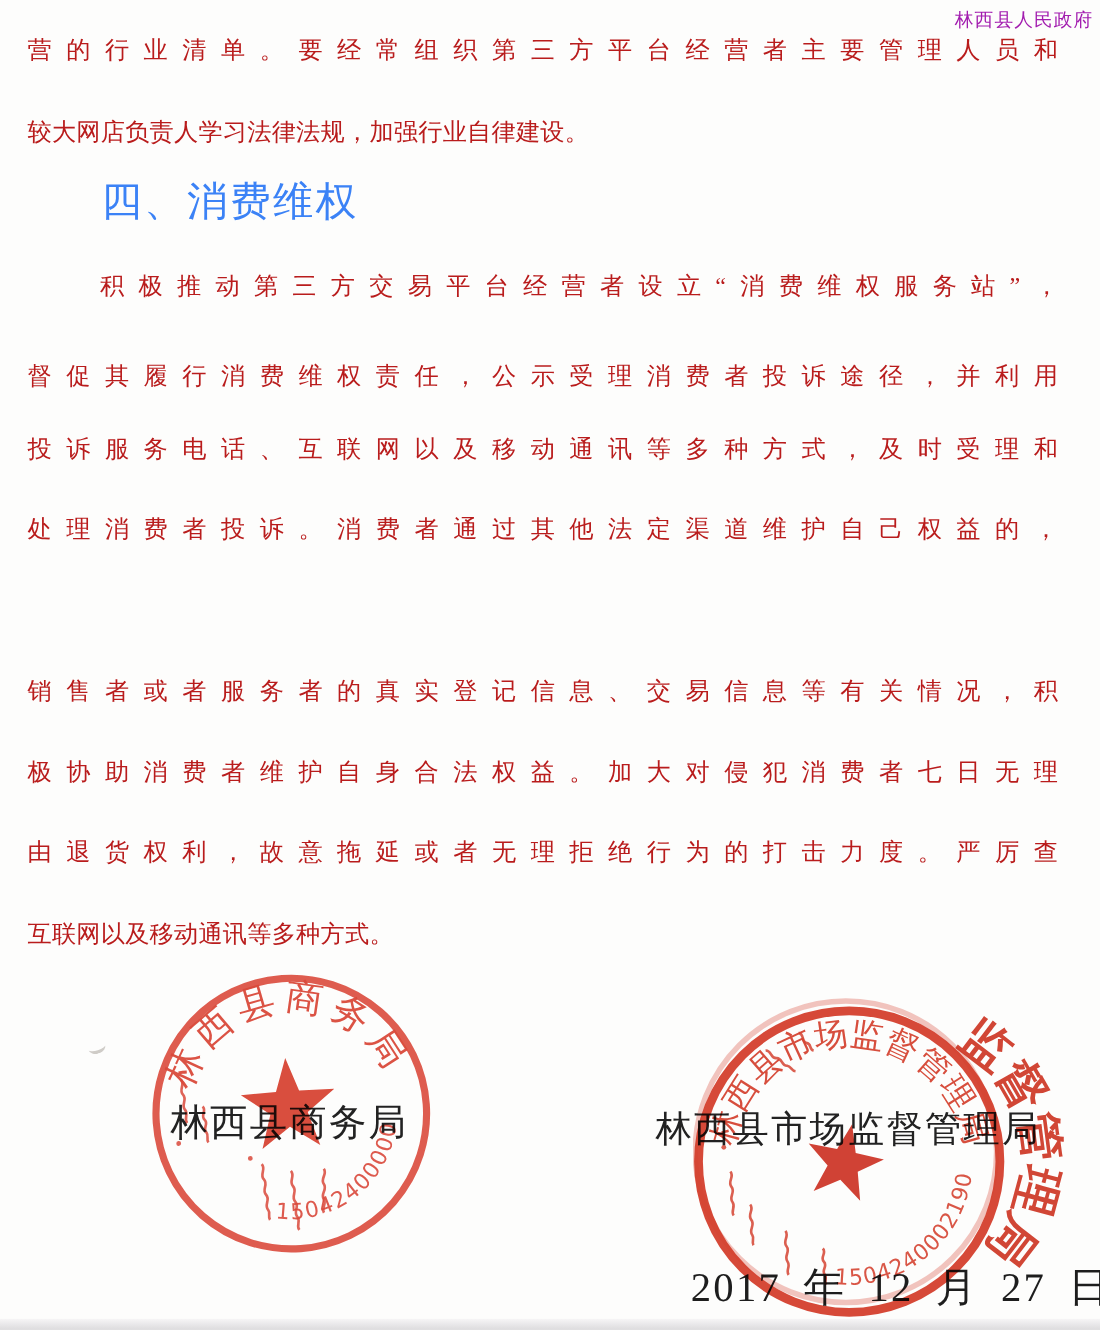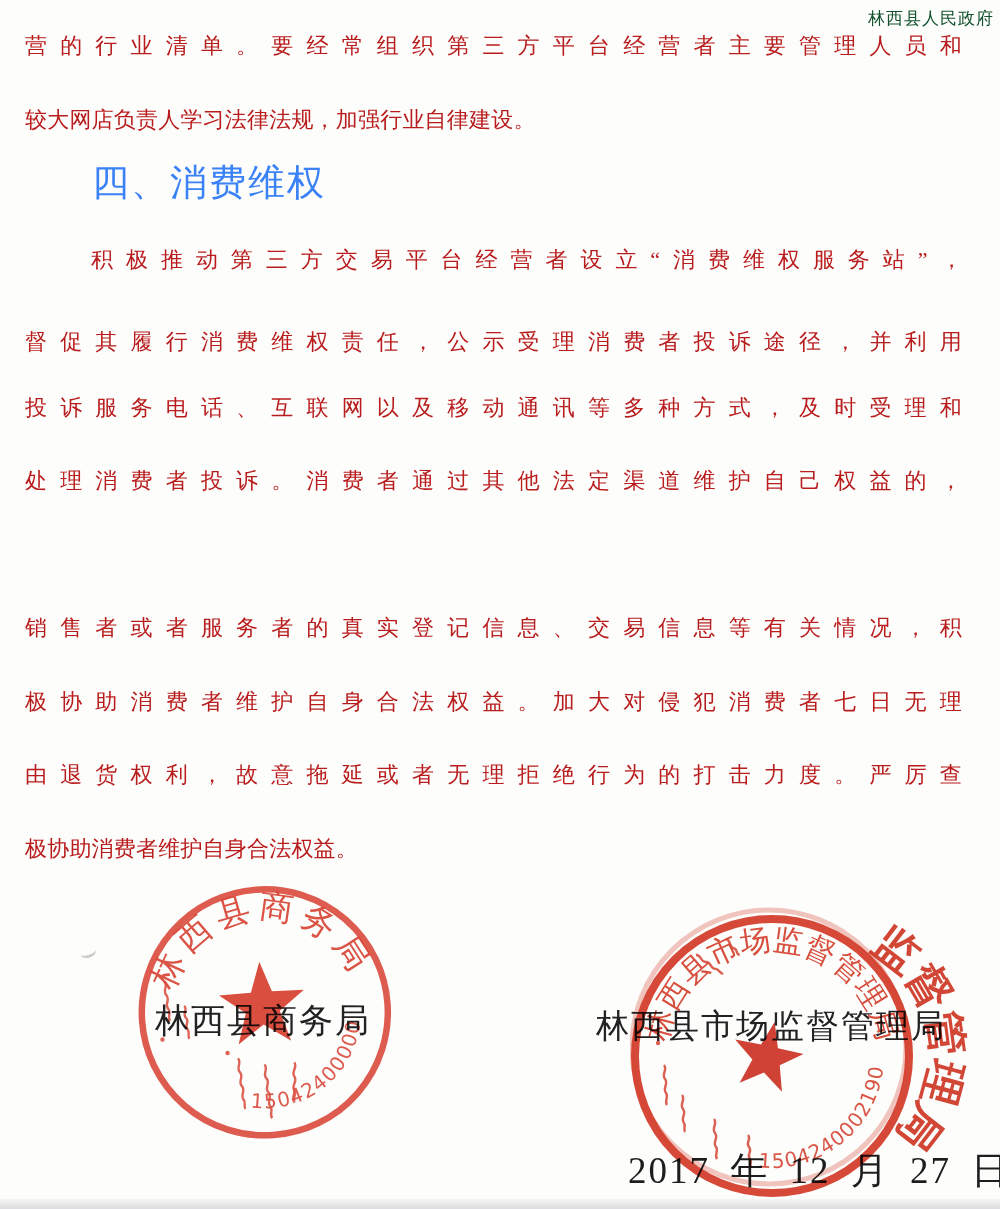--- a/index.html
+++ b/index.html
@@ -6,21 +6,21 @@
   .page{
     position:relative;
     width:1000px;height:1209px;
     background:#fdfdfc;
     overflow:hidden;
     font-family:"Liberation Serif","DejaVu Serif",serif;
   }
   .watermark{
     position:absolute;top:7px;right:6px;
     font-family:"Liberation Sans","DejaVu Sans",sans-serif;
-    font-size:17px;color:#14532d;letter-spacing:1px;font-weight:500;
+    font-size:17px;color:#a21caf;letter-spacing:1px;font-weight:500;
   }
   .line{
     position:absolute;left:25px;width:937px;height:56px;line-height:56px;
     font-size:22px;color:#b91c1c;letter-spacing:.2px;
     text-align:justify;text-align-last:justify;
     white-space:nowrap;z-index:2;
   }
   .line.short{text-align:center;text-align-last:left;}
   .line.indent{padding-left:66px;width:871px;letter-spacing:-0.5px;}
   .line.heading{
@@ -64,21 +64,21 @@
 
   <div class="line heading" style="top:155px">四、消费维权</div>
 
   <div class="line indent" style="top:232px">积极推动第三方交易平台经营者设立“消费维权服务站”，</div>
   <div class="line" style="top:314px">督促其履行消费维权责任，公示受理消费者投诉途径，并利用</div>
   <div class="line" style="top:380px">投诉服务电话、互联网以及移动通讯等多种方式，及时受理和</div>
   <div class="line" style="top:453px">处理消费者投诉。消费者通过其他法定渠道维护自己权益的，</div>
   <div class="line" style="top:600px">销售者或者服务者的真实登记信息、交易信息等有关情况，积</div>
   <div class="line" style="top:674px">极协助消费者维护自身合法权益。加大对侵犯消费者七日无理</div>
   <div class="line" style="top:747px">由退货权利，故意拖延或者无理拒绝行为的打击力度。严厉查</div>
-  <div class="line short" style="top:821px">极协助消费者维护自身合法权益。</div>
+  <div class="line short" style="top:821px">互联网以及移动通讯等多种方式。</div>
 
   <div class="noise-mark"></div>
 
   <div class="sig sig-left">林西县商务局</div>
   <div class="sig sig-right">林西县市场监督管理局</div>
 
   <div class="doc-date">2017 年 12 月 27 日</div>
 
   <svg class="seal seal-left" width="270" height="270" viewBox="0 0 270 270">
     <defs>

